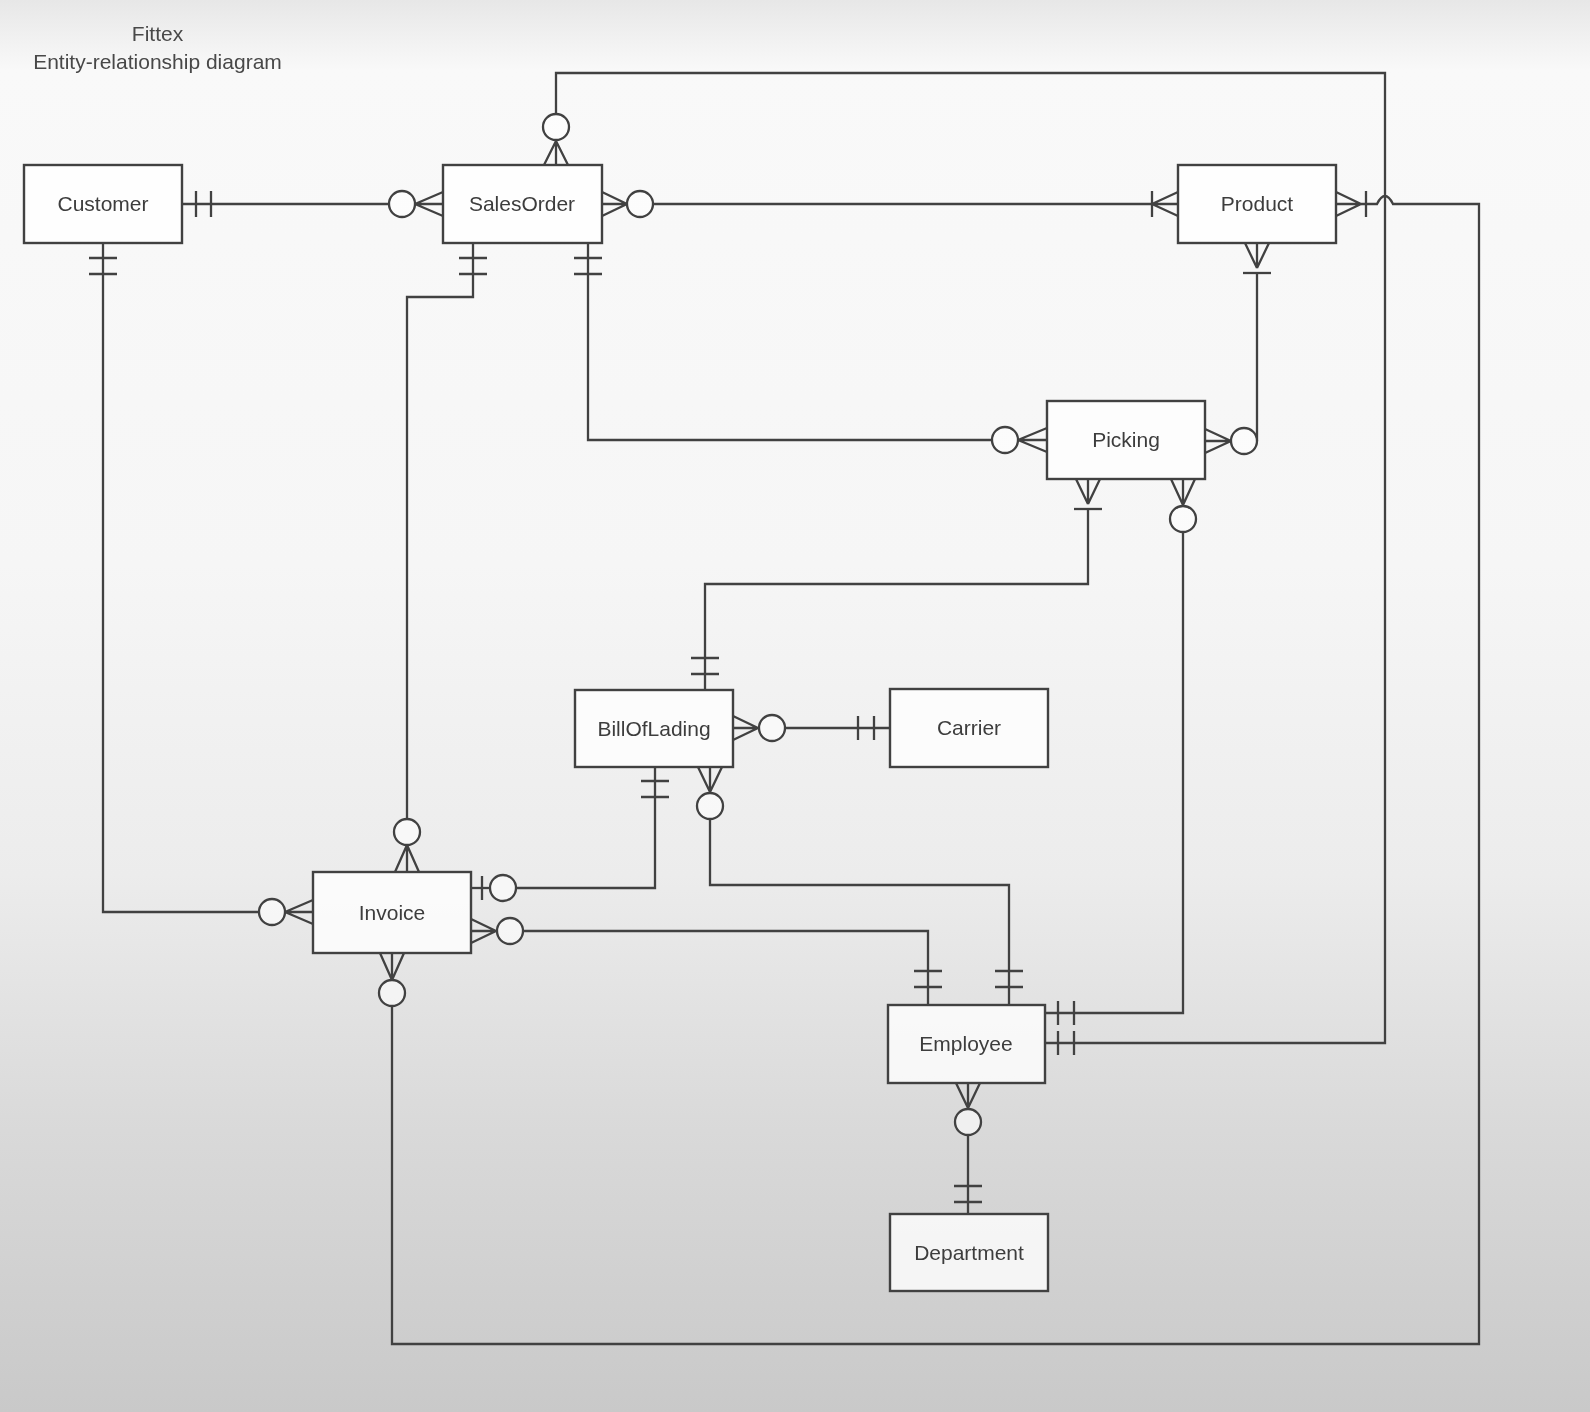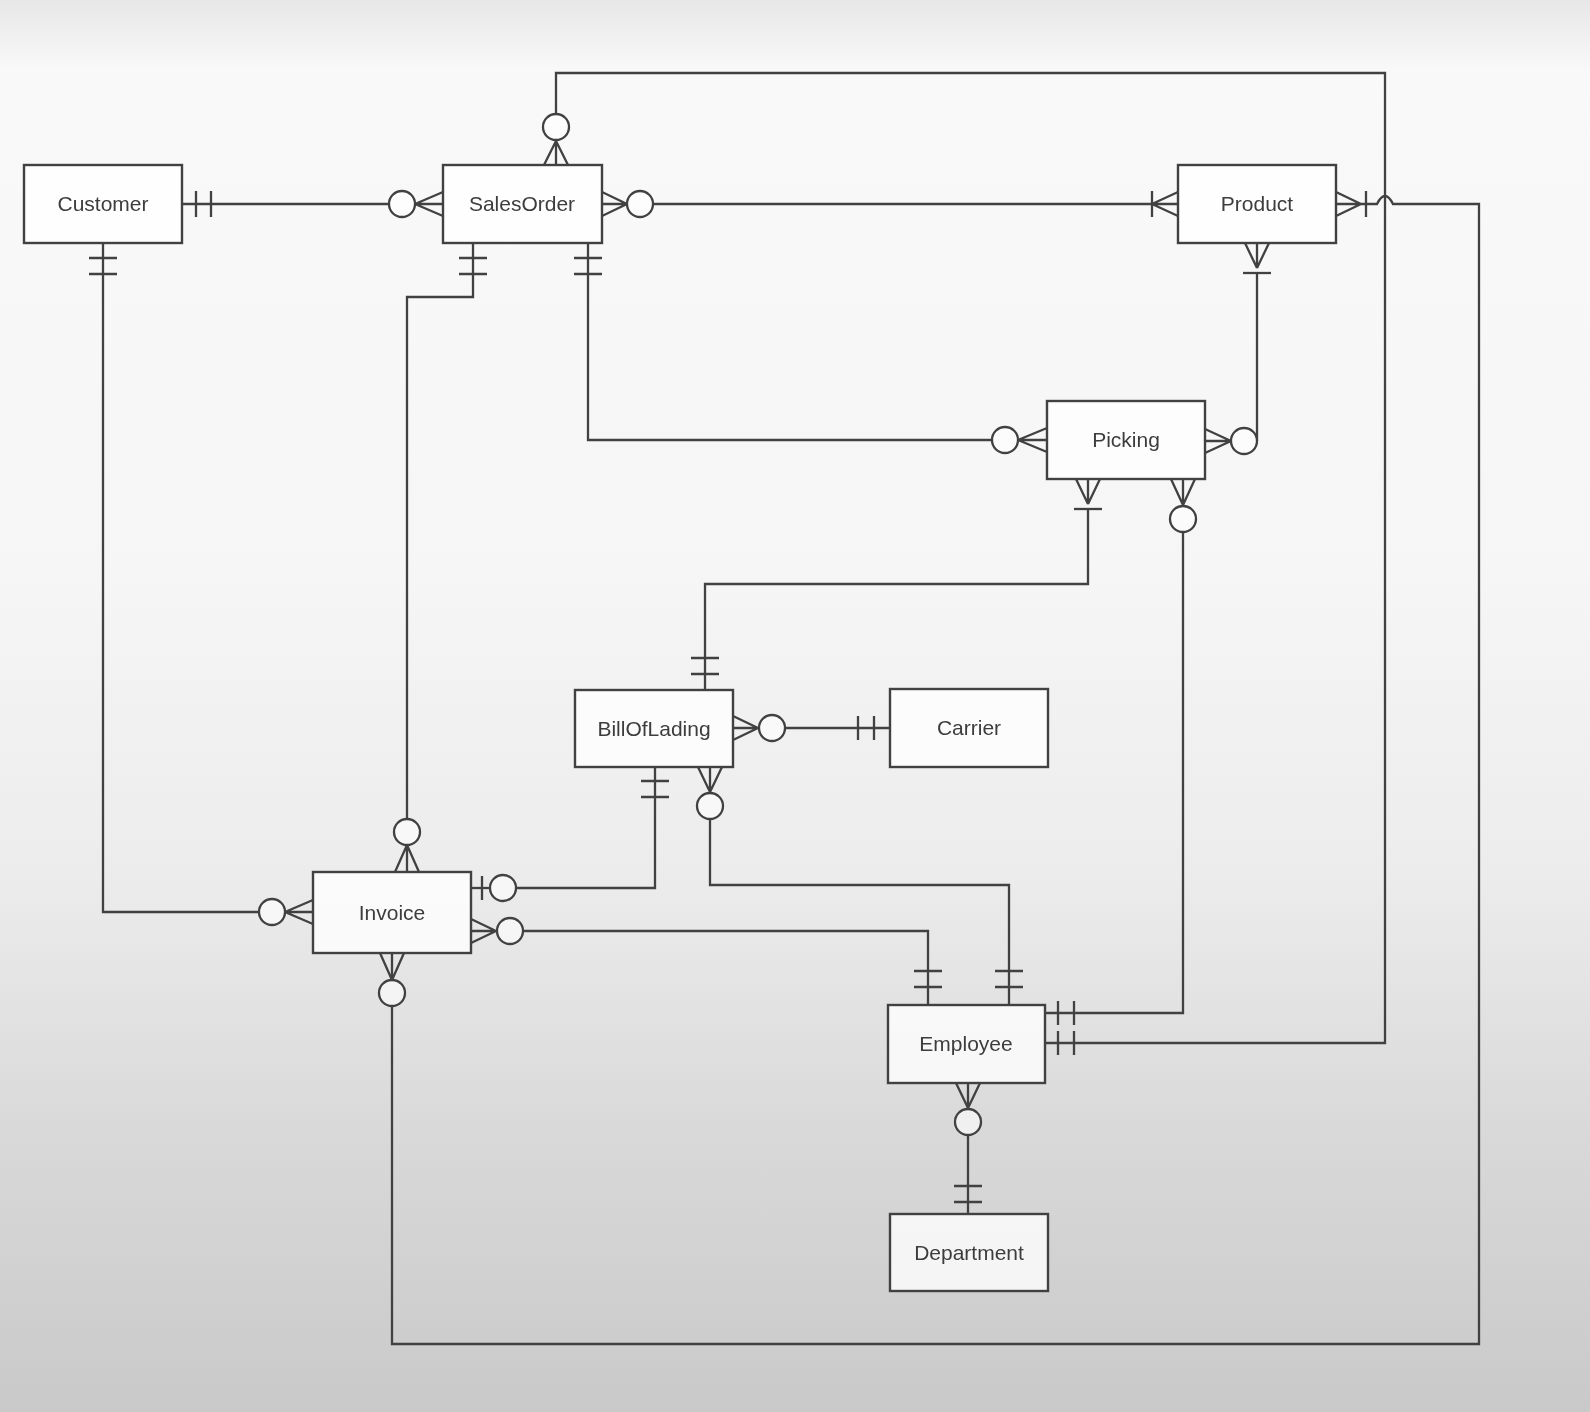--- a/index.html
+++ b/index.html
@@ -211,14 +211,18 @@
       <text class="elabel" x="966" y="1051">Employee</text>
     </g>
 
     <g>
       <rect class="ebox" x="890" y="1214" width="158" height="77"></rect>
       <text class="elabel" x="969" y="1260">Department</text>
     </g>
 
   </svg>
 
+  <div class="title-block">
+    <div>Fittex</div>
+    <div>Entity-relationship diagram</div>
+  </div>
 
 </div>
 
 </body></html>

